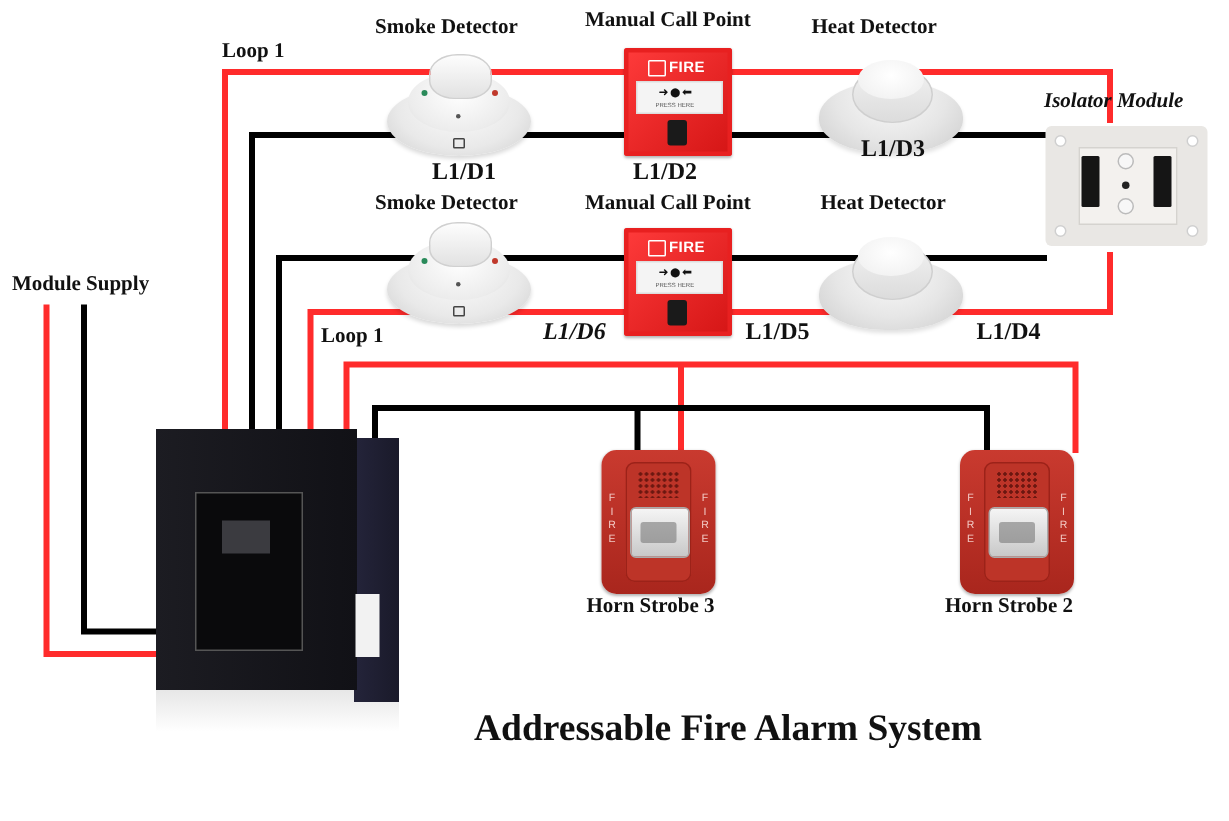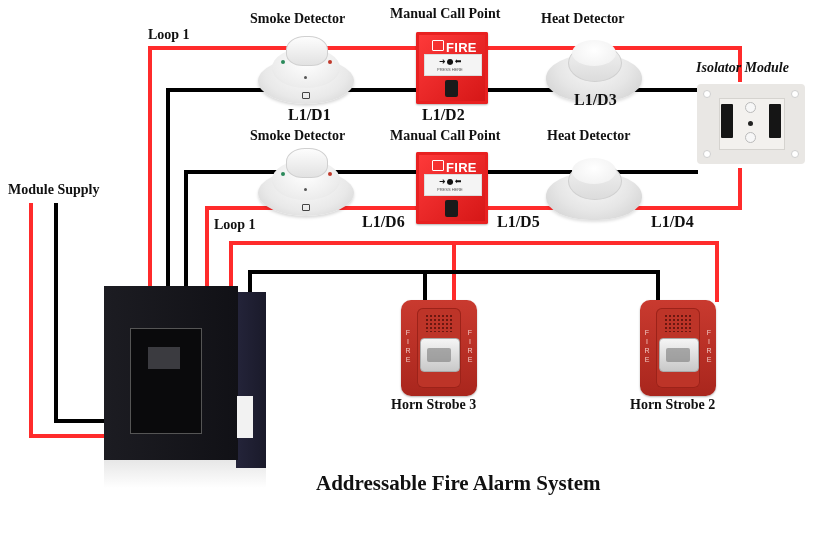--- a/index.html
+++ b/index.html
@@ -1,39 +1,39 @@
 <!DOCTYPE html>
 <html><head>
 <meta charset="utf-8">
 <style>
   html, body { margin:0; padding:0; background:#ffffff; }
   body { width:819px; height:547px; position:relative; overflow:hidden; font-family:"Liberation Serif", serif; }
   #diagram { position:absolute; left:0; top:0; width:819px; height:547px; }
   .lbl { position:absolute; font-family:"Liberation Serif", serif; font-weight:bold; color:#111; white-space:nowrap; line-height:1; }
   .lbl-sm { font-size:14px; }
   .lbl-md { font-size:16px;text-align:center; }
-  .title { font-size:21px; }
+  .title { font-size:25px; }
   .abs { position:absolute; }
   
   .smoke { width:96px; height:70px; }
   .smoke .base { position:absolute; left:0; top:22px; width:96px; height:46px; border-radius:50%; background:radial-gradient(ellipse at 50% 30%, #fbfbfb 0%, #e9e9e9 60%, #cfcfcf 100%); box-shadow:0 2px 3px rgba(0,0,0,0.15);}
   .smoke .mid { position:absolute; left:14px; top:12px; width:68px; height:40px; border-radius:50%; background:radial-gradient(ellipse at 50% 35%, #ffffff 0%, #ececec 70%, #d8d8d8 100%);}
   .smoke .cap { position:absolute; left:28px; top:0; width:40px; height:28px; border-radius:45% 45% 40% 40%; background:linear-gradient(#fdfdfd,#e2e2e2); border:1px solid #d0d0d0;}
   .smoke .led-g { position:absolute; left:23px; top:24px; width:4px; height:4px; border-radius:50%; background:#2a8a5a;}
   .smoke .led-r { position:absolute; left:70px; top:24px; width:4px; height:4px; border-radius:50%; background:#c0392b;}
   .smoke .dot { position:absolute; left:46px; top:40px; width:3px; height:3px; border-radius:50%; background:#555;}
   .smoke .tab { position:absolute; left:44px; top:56px; width:6px; height:5px; border:1px solid #444; border-radius:1px;}
   
   .heat { width:96px; height:66px; }
   .heat .base { position:absolute; left:0; top:18px; width:96px; height:48px; border-radius:50% 50% 46% 46%; background:radial-gradient(ellipse at 50% 20%, #fafafa 0%, #e6e6e6 55%, #cdcdcd 100%); box-shadow:0 2px 3px rgba(0,0,0,0.12);}
   .heat .ring { position:absolute; left:22px; top:8px; width:52px; height:36px; border-radius:50%; background:linear-gradient(#f2f2f2,#dcdcdc); border:1px solid #cfcfcf;}
   .heat .top { position:absolute; left:26px; top:4px; width:44px; height:26px; border-radius:50%; background:radial-gradient(ellipse at 50% 40%, #ffffff 0%, #eeeeee 100%);}
   
   .mcp { width:72px; height:72px; background:linear-gradient(135deg,#ff3b3b,#d41515); border-radius:2px; box-shadow:inset 0 0 0 3px #e82020, 0 1px 2px rgba(0,0,0,0.3); }
-  .mcp .fire { position:absolute; left:16px; top:8px; font-family:"Liberation Sans", sans-serif; font-size:13px; color:#fff; font-weight:bold; letter-spacing:0.3px;}
+  .mcp .fire { position:absolute; left:16px; top:8px; font-family:"Liberation Sans", sans-serif; font-size:10px; color:#fff; font-weight:bold; letter-spacing:0.3px;}
   .mcp .fire-ico { position:absolute; left:16px; top:8px; width:10px; height:9px; border:1px solid #fff; border-radius:1px;}
   .mcp .panel { position:absolute; left:8px; top:22px; width:56px; height:20px; background:#f4f4f4; border:1px solid #ddd;}
   .mcp .arrows { position:absolute; left:14px; top:2px; font-family:"DejaVu Sans", sans-serif; font-size:8px; color:#111; letter-spacing:1px;}
   .mcp .press { position:absolute; left:12px; top:12px; font-family:"Liberation Sans", sans-serif; font-size:4px; color:#555;}
   .mcp .key { position:absolute; left:29px; top:48px; width:13px; height:17px; background:#1a1a1a; border-radius:2px;}
   
   .iso { width:108px; height:80px; }
   .iso .plate { position:absolute; left:0; top:0; width:108px; height:80px; background:#e9e7e4; border-radius:4px;}
   .iso .body { position:absolute; left:22px; top:14px; width:64px; height:50px; background:#f3f1ee; border:1px solid #d5d3cf;}
   .iso .term-l, .iso .term-r { position:absolute; top:20px; width:12px; height:34px; background:#151515; border-radius:1px;}
@@ -171,20 +171,20 @@
 <span class="lbl lbl-md" style="left:288px;top:107px;">L1/D1</span>
 <span class="lbl lbl-md" style="left:422px;top:107px;">L1/D2</span>
 <span class="lbl lbl-md" style="left:574px;top:92px;">L1/D3</span>
 
 <span class="lbl lbl-sm" style="left:250px;top:129px;">Smoke Detector</span>
 <span class="lbl lbl-sm" style="left:390px;top:129px;">Manual Call Point</span>
 <span class="lbl lbl-sm" style="left:547px;top:129px;">Heat Detector</span>
 
 <span class="lbl lbl-sm" style="left:8px;top:183px;">Module Supply</span>
 <span class="lbl lbl-sm" style="left:214px;top:218px;">Loop 1</span>
-<span class="lbl lbl-md" style="left:362px;top:214px;">L1/D6</span>
+<span class="lbl lbl-md" style="left:362px;top:214px;font-style:italic;">L1/D6</span>
 <span class="lbl lbl-md" style="left:497px;top:214px;">L1/D5</span>
 <span class="lbl lbl-md" style="left:651px;top:214px;">L1/D4</span>
 
 <span class="lbl lbl-sm" style="left:391px;top:398px;">Horn Strobe 3</span>
 <span class="lbl lbl-sm" style="left:630px;top:398px;font-family:Liberation Serif, serif;">Horn Strobe 2</span>
 
 <span class="lbl title" style="left:316px;top:473px;">Addressable Fire Alarm System</span>
 
 </body></html>

